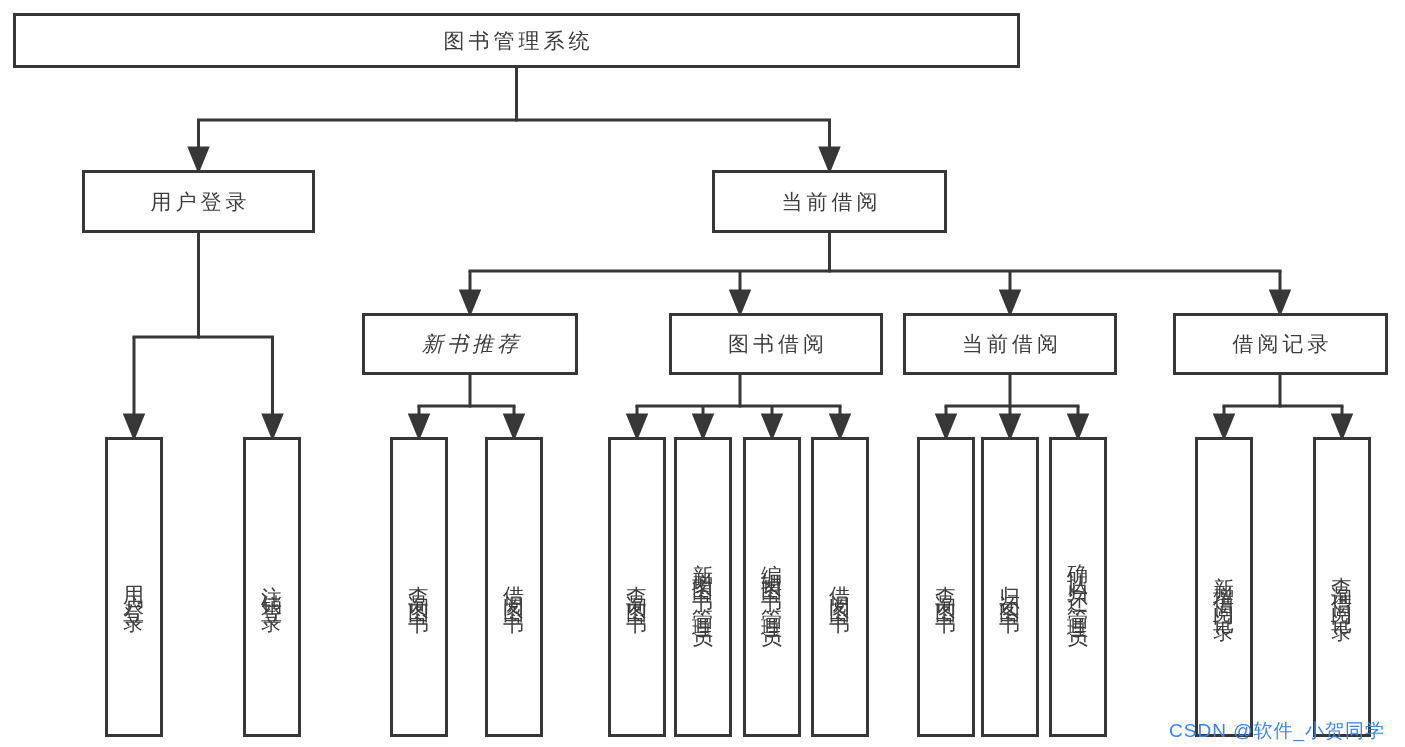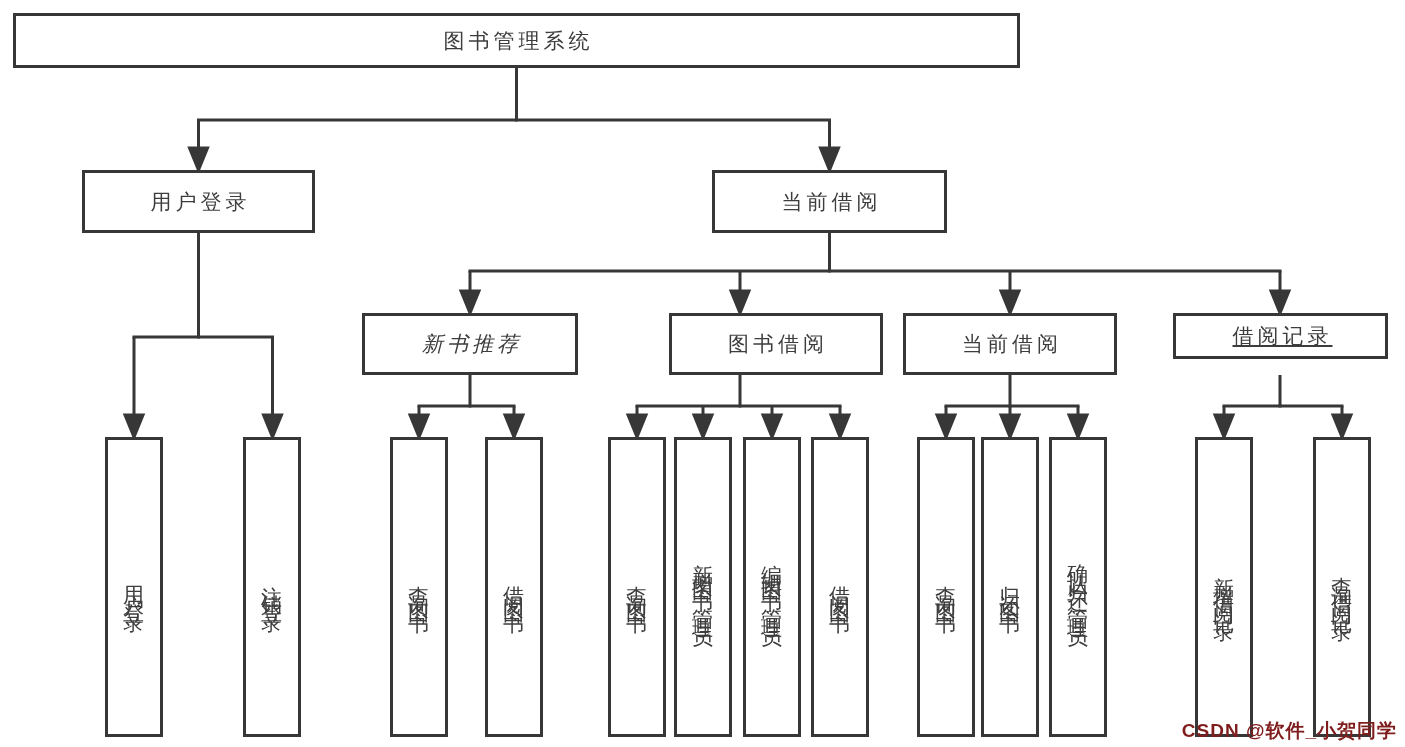--- a/index.html
+++ b/index.html
@@ -46,27 +46,26 @@
     writing-mode: vertical-rl;
     text-orientation: mixed;
     font-size: 21px;
     letter-spacing: 9px;
     color: #3d3d3d;
     line-height: 1;
     white-space: nowrap;
   }
   .watermark {
     position: absolute;
-    right: 8px;
+    right: 20px;
     bottom: 3px;
     font-size: 19px;
-    color: #7f1d1d;
+    color: #3b82f6;
     letter-spacing: 1px;
     z-index: 3;
-    font-weight: bold;
   }
 </style>
 </head>
 <body>
 
 <div class="canvas">
 
   <svg class="connector-layer" width="1405" height="747" viewBox="0 0 1405 747" stroke="#373737" stroke-width="3" fill="#373737">
 
     <line x1="516.5" y1="68" x2="516.5" y2="121.5"></line>
@@ -143,21 +142,21 @@
 
   <div class="hbox" style="left:362px; top:313px; width:216px; height:62px;font-style:italic;">
     <span>新书推荐</span>
   </div>
   <div class="hbox" style="left:633px; top:313px; width:214px; height:62px;margin-left:36px;">
     <span>图书借阅</span>
   </div>
   <div class="hbox" style="left:903px; top:313px; width:214px; height:62px;align-items:center;">
     <span>当前借阅</span>
   </div>
-  <div class="hbox" style="left:1173px; top:313px; width:215px; height:46px;text-decoration:underline;">
+  <div class="hbox" style="left:1173px; top:313px; width:215px; height:62px;">
     <span>借阅记录</span>
   </div>
 
   <div class="leaf" style="left:105px;">
     <span class="vtext">用户登录</span>
   </div>
   <div class="leaf" style="left:243px;">
     <span class="vtext">注销登录</span>
   </div>
 

